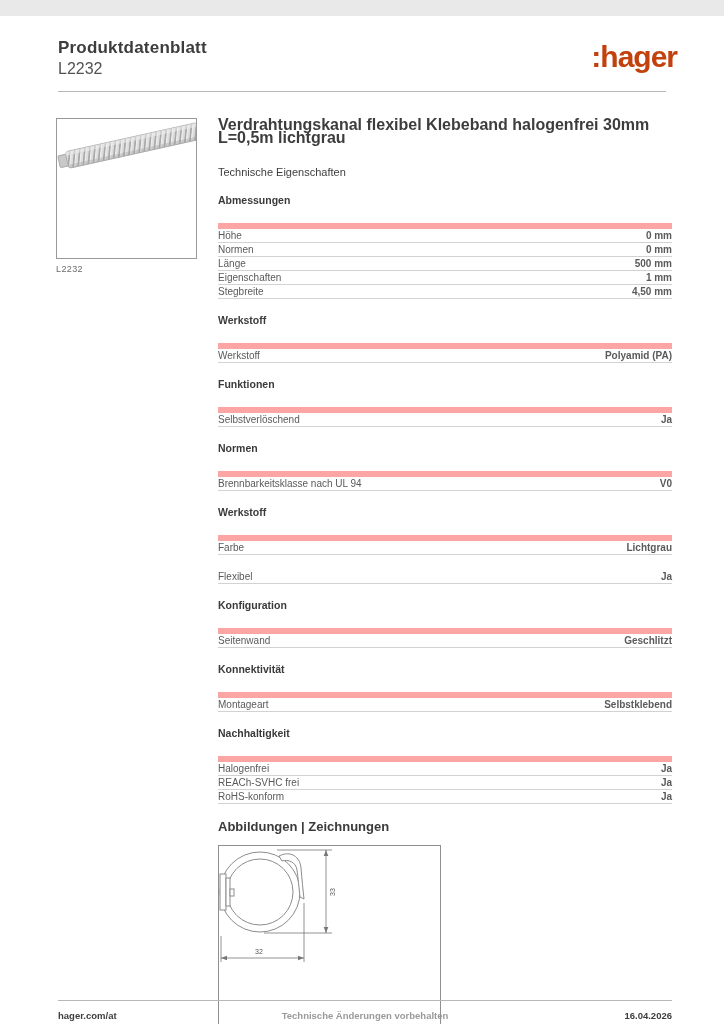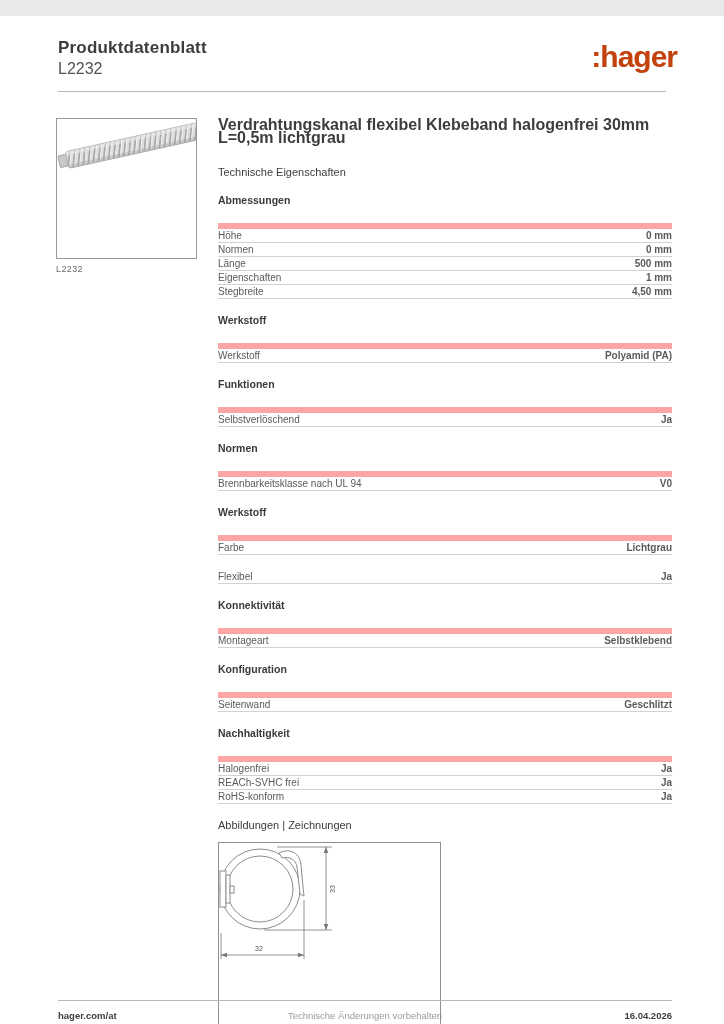--- a/index.html
+++ b/index.html
@@ -44,35 +44,35 @@
   }
   .spec-row {
     display:flex; justify-content:space-between; align-items:baseline;
     font-size:10px; color:#5a5a5a;
     padding:2px 0 1px 0; border-bottom:1px solid #d2d2d2;
     line-height:10px;
   }
   .spec-label { text-align:center; }
   .spec-value { text-align:right; white-space:nowrap;font-weight:bold; }
 
-  .figures-heading { margin-top:9px; font-size:11px; font-weight:normal; color:#3a3a3a; }
+  .figures-heading { margin-top:9px; font-size:13px; font-weight:bold; color:#3a3a3a; }
   .drawing-box {
     margin-top:11px; width:223px; height:218px;
     border:1px solid #8f8f8f; background:#fff;
   }
 
   
   .footer {
     position:absolute; left:58px; right:52px; bottom:19px;
     border-top:1px solid #b8b8b8; padding-top:9px;
     font-size:9.5px;
   }
   .footer-inner { position:relative; display:flex; justify-content:space-between; }
   .footer-left  { font-weight:bold; color:#3d3d3d;text-align:right; }
-  .footer-center{ position:absolute; left:0; right:0; text-align:center; color:#9a9a9a; font-weight:normal; }
+  .footer-center{ position:absolute; left:0; right:0; text-align:center; color:#9a9a9a; font-weight:bold; }
   .footer-right { font-weight:bold; color:#3d3d3d; }
 </style>
 </head>
 <body>
 
 <div class="page">
 
   <div class="header">
     <div class="doc-title">Produktdatenblatt</div>
     <div class="doc-code">L2232</div>
@@ -159,31 +159,31 @@
               <span class="spec-value">Lichtgrau</span>
             </div>
           </div>
           <div class="section">
             <div class="spec-row">
               <span class="spec-label">Flexibel</span>
               <span class="spec-value">Ja</span>
             </div>
           </div>
           <div class="section">
+            <div class="section-title">Konfiguration</div>
+            <div class="spec-row">
+              <span class="spec-label">Seitenwand</span>
+              <span class="spec-value">Geschlitzt</span>
+            </div>
+          </div>
+          <div class="section">
             <div class="section-title">Konnektivität</div>
             <div class="spec-row">
               <span class="spec-label">Montageart</span>
               <span class="spec-value">Selbstklebend</span>
-            </div>
-          </div>
-          <div class="section">
-            <div class="section-title">Konfiguration</div>
-            <div class="spec-row">
-              <span class="spec-label">Seitenwand</span>
-              <span class="spec-value">Geschlitzt</span>
             </div>
           </div>
           <div class="section">
             <div class="section-title">Nachhaltigkeit</div>
             <div class="spec-row">
               <span class="spec-label">Halogenfrei</span>
               <span class="spec-value">Ja</span>
             </div>
             <div class="spec-row">
               <span class="spec-label">REACh-SVHC frei</span>

